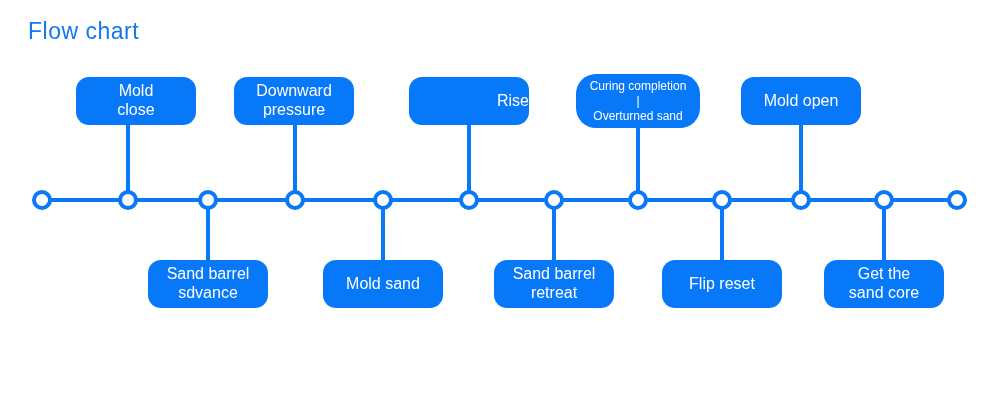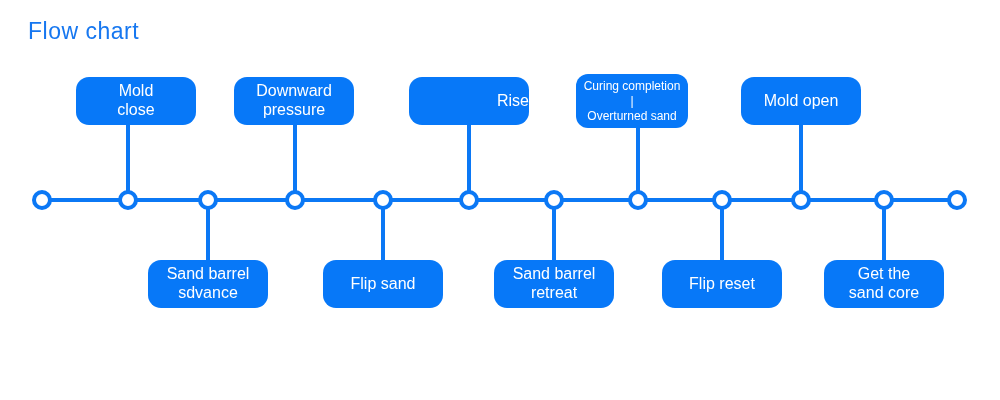--- a/index.html
+++ b/index.html
@@ -62,23 +62,23 @@
     color: var(--box_text, #ffffff);
     font-size: 16px;
     line-height: 1.18;
     white-space: pre-line;
   }
   .box.small .box-label {
     font-size: 12px;
     line-height: 1.25;
   }
   .box.small {
-    width: 112px;
+    width: 124px;
     height: 54px;
-    border-radius: 12px;
+    border-radius: 20px;
   }
 </style>
 </head>
 <body>
 
 <div class="canvas">
 
   <div class="title">Flow chart</div>
 
   <div class="hline"></div>
@@ -126,21 +126,21 @@
   </div>
   <div class="box" style="left:741px; top:77px;text-align:center;">
     <span class="box-label">Mold open</span>
   </div>
 
   <div class="box" style="left:148px; top:260px;">
     <span class="box-label">Sand barrel
 sdvance</span>
   </div>
   <div class="box" style="left:323px; top:260px;">
-    <span class="box-label">Flip sand</span>
+    <span class="box-label">Mold sand</span>
   </div>
   <div class="box" style="left:494px; top:260px;">
     <span class="box-label">Sand barrel
 retreat</span>
   </div>
   <div class="box" style="left:662px; top:260px;text-align:right;">
     <span class="box-label">Flip reset</span>
   </div>
   <div class="box" style="left:824px; top:260px;">
     <span class="box-label">Get the

